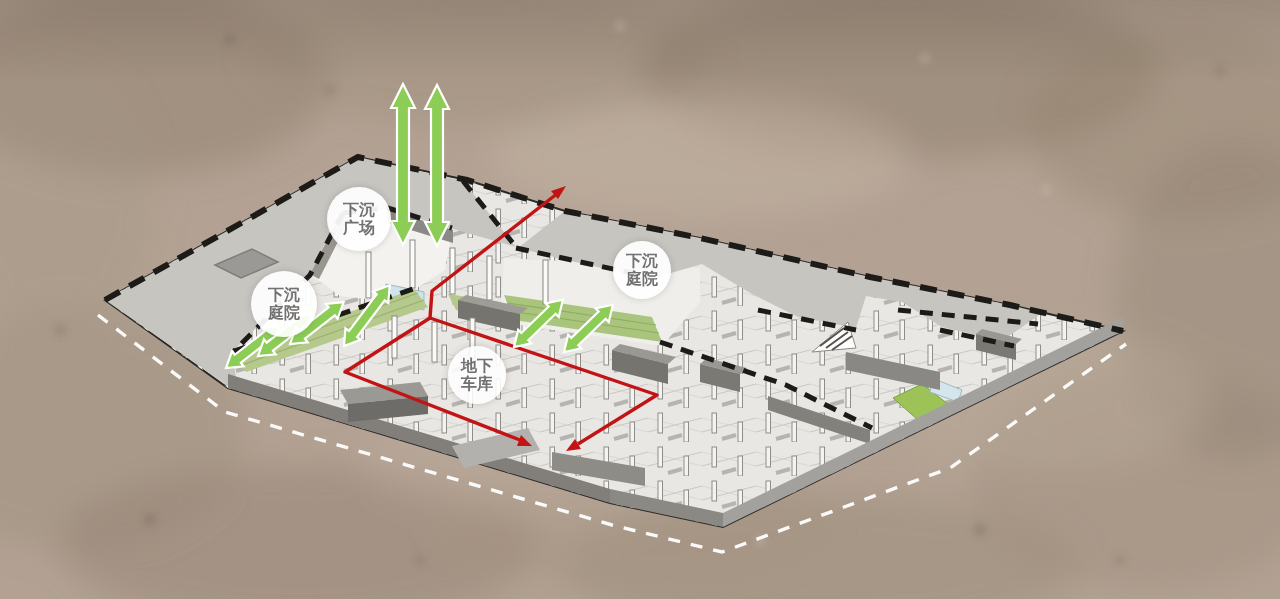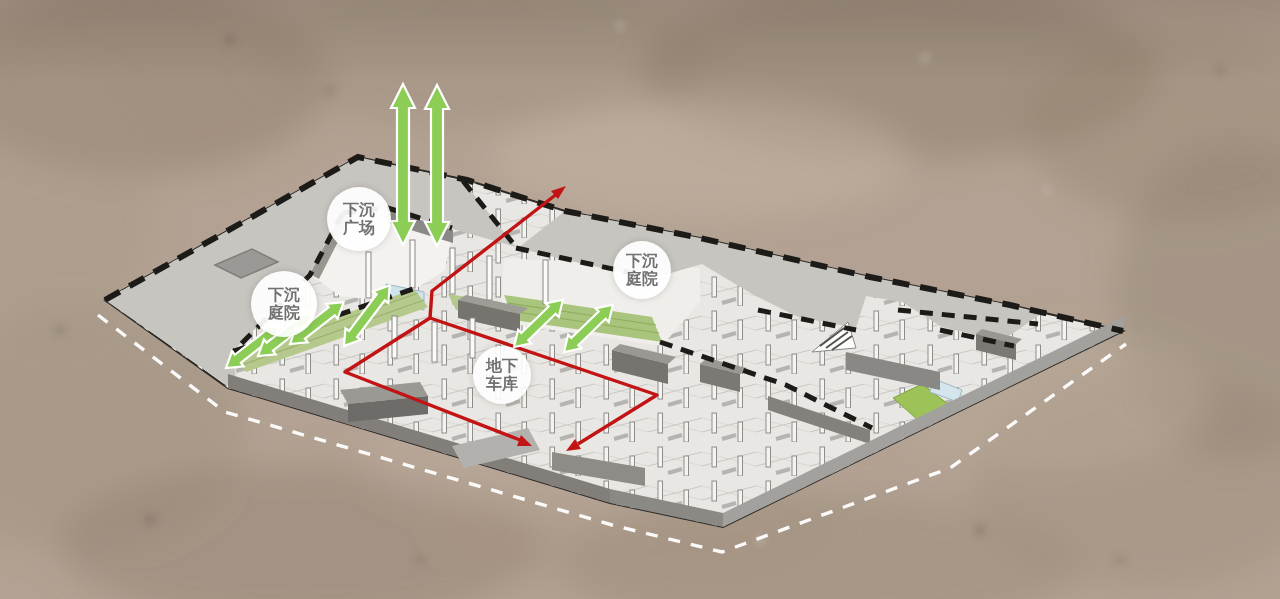--- a/index.html
+++ b/index.html
@@ -195,17 +195,17 @@
   <span>广场</span>
 </div>
 <div class="bubble" style="left:251px;top:271px;width:66px;height:66px">
   <span>下沉</span>
   <span>庭院</span>
 </div>
 <div class="bubble" style="left:613px;top:241px;width:58px;height:58px">
   <span>下沉</span>
   <span>庭院</span>
 </div>
-<div class="bubble" style="left:473px;top:346px;width:58px;height:58px;background:rgba(255,255,255,.88)">
+<div class="bubble" style="left:448px;top:346px;width:58px;height:58px;background:rgba(255,255,255,.88)">
   <span>地下</span>
   <span>车库</span>
 </div>
 </div>
 
 </body></html>

